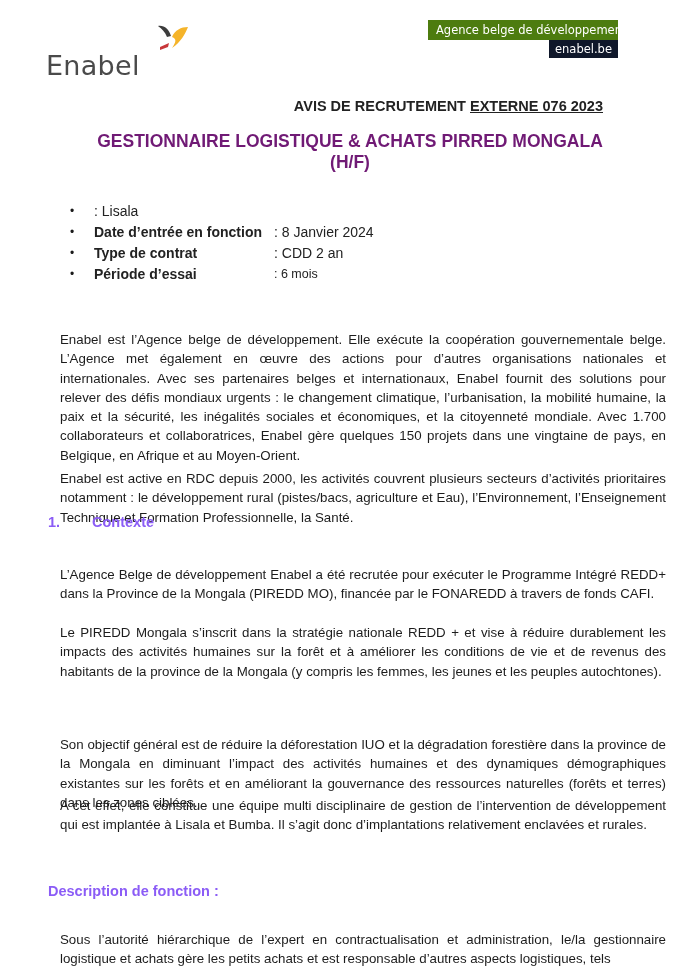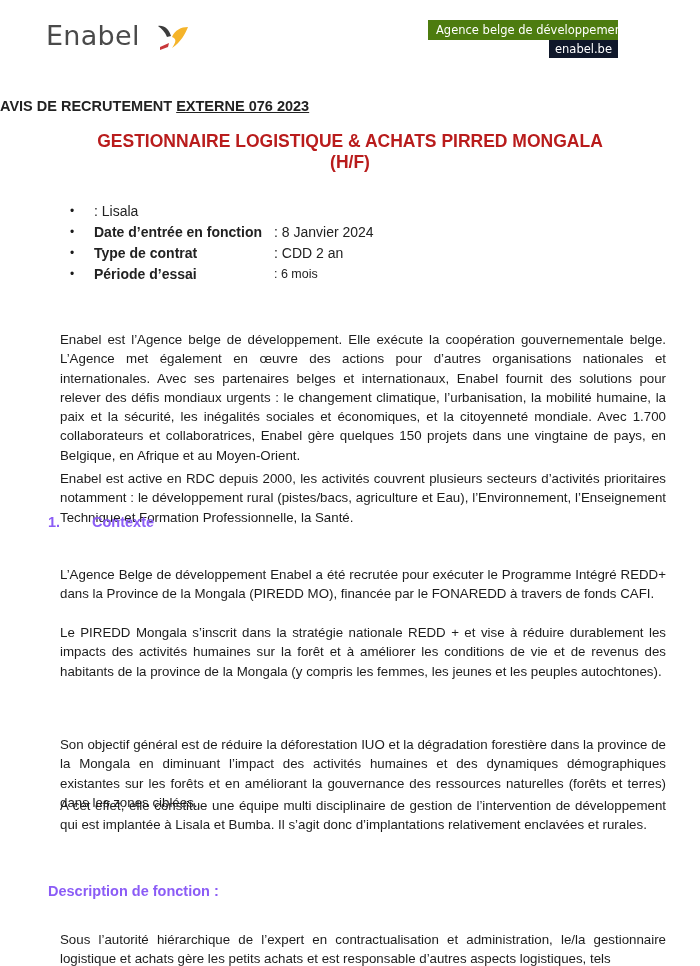--- a/index.html
+++ b/index.html
@@ -1,33 +1,33 @@
 <!DOCTYPE html>
 <html><head>
 <meta charset="utf-8">
 <style>
   html, body { margin: 0; padding: 0; background: #ffffff; }
   body { width: 700px; height: 966px; position: relative; overflow: hidden;
          font-family: "Liberation Sans", sans-serif; color: #1a1a1a; }
   .logo { position: absolute; left: 46px; top: 20px; width: 150px; height: 50px; }
-  .logo-text { position: absolute; left: 0; top: 0; font-family: "DejaVu Sans", sans-serif;
+  .logo-text { position: absolute; left: 0; top: 30px; font-family: "DejaVu Sans", sans-serif;
                font-size: 27px; color: #4a4a4a; letter-spacing: 0.3px; }
   .logo-mark { position: absolute; left: 104px; top: 2px; width: 40px; height: 34px; }
   .tagline { position: absolute; left: 428px; top: 20px; }
   .tag-orange { position: absolute; left: 0; top: 0; width: 190px; height: 20px; background: #4d7c0f;
                 color: #fff; font-family: "DejaVu Sans", sans-serif; font-size: 11.5px; line-height: 20px;
                 padding-left: 8px; box-sizing: border-box; white-space: nowrap; }
   .tag-red { position: absolute; left: 121px; top: 20px; width: 69px; height: 18px; background: #0f172a;
              color: #fff; font-family: "DejaVu Sans", sans-serif; font-size: 11.5px; line-height: 18px;
              text-align: center; }
-  .avis { position: absolute; left: 0; width: 603px; top: 98px; text-align: left;
+  .avis { position: absolute; left: 0; width: 603px; top: 98px; text-align: right;
           font-weight: bold; font-size: 14.5px; color: #222; }
   .avis u { text-decoration: underline; }
   .job-title { position: absolute; left: 0; width: 700px; top: 131px; text-align: center;
-               font-weight: bold; font-size: 17.5px; color: #b91c1c; line-height: 21px; }
+               font-weight: bold; font-size: 17.5px; color: #701a75; line-height: 21px; }
   .bullets { position: absolute; left: 70px; top: 201px; list-style: none; margin: 0; padding: 0; }
   .bullets li { height: 21px; line-height: 19px; font-size: 14px; display: flex; align-items: center; }
   .bullets .dot { width: 24px; font-size: 12px; }
   .bullets .lbl { width: 180px; font-weight: bold; color: #222; }
   .bullets .val { color: #222; }
   .bullets .val.small { font-size: 12.5px; }
   .para { position: absolute; left: 48px; width: 606px; font-size: 13.3px; line-height: 19.3px;
           text-align: justify; color: #1c1c1c; margin: 12px; }
   .sec-head { position: absolute; left: 48px; font-weight: bold; font-size: 14.5px; color: #8b5cf6; }
   .sec-head .num { display: inline-block; width: 44px; }

